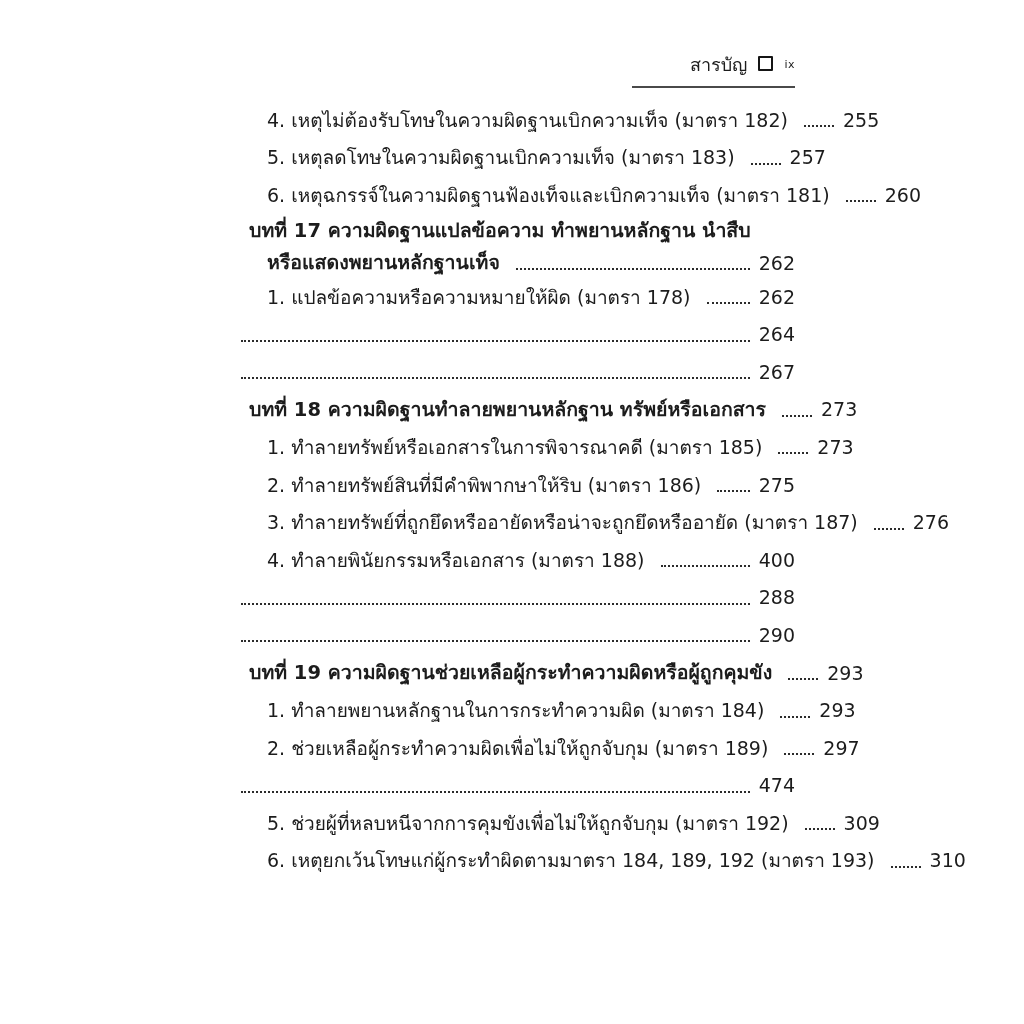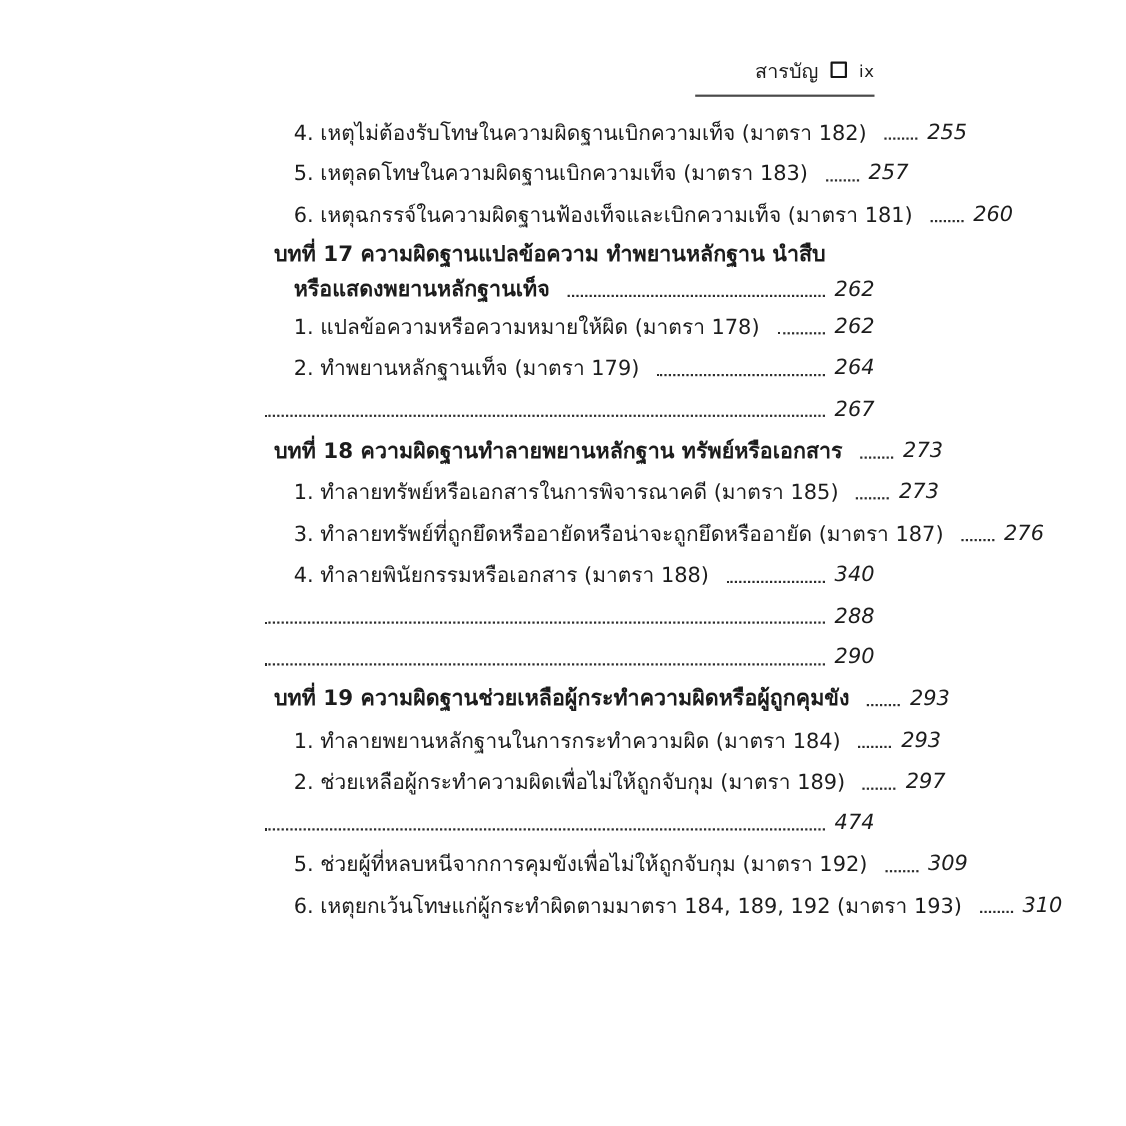--- a/index.html
+++ b/index.html
@@ -28,21 +28,21 @@
     font-weight: 500;
     color: #1c1c1c;
   }
   .square-icon {
     display: inline-block;
     width: 11px; height: 11px;
     border: 2.5px solid #151515;
     border-radius: 1px;
     margin-top: -2px;
   }
-  .folio { font-size: 15px; letter-spacing: 0.5px; }
+  .folio { font-size: 11px; letter-spacing: 0.5px; }
   .header-rule {
     margin-top: 7px;
     margin-left: auto;
     width: 163px;
     height: 2px;
     background: #4a4a4a;
   }
 
   
   .toc {
@@ -72,21 +72,20 @@
   .leader {
     flex: 1 1 auto;
     height: 0;
     border-bottom: 2px dotted #2b2b2b;
     margin: 13px 9px 0 16px;
     min-width: 30px;
   }
   .page-num {
     flex: 0 0 auto;
     text-align: left;
-    font-style: italic;
   }
 </style>
 </head>
 <body>
 
 <div class="page-header">
   <div class="header-line">
     <span>สารบัญ</span>
     <span class="square-icon"></span>
     <span class="folio">ix</span>
@@ -117,47 +116,51 @@
       <span class="entry-text">หรือแสดงพยานหลักฐานเท็จ</span>
       <span class="leader"></span>
       <span class="page-num">262</span>
     </div>
     <div class="toc-row item">
       <span class="entry-text">1. แปลข้อความหรือความหมายให้ผิด (มาตรา 178)</span>
       <span class="leader"></span>
       <span class="page-num">262</span>
     </div>
     <div class="toc-row item">
-      <span class="entry-text">2. ทำพยานหลักฐานเท็จ (มาตรา 179)</span>
       <span class="leader"></span>
       <span class="page-num">264</span>
     </div>
     <div class="toc-row item">
       <span class="leader"></span>
       <span class="page-num">267</span>
     </div>
     <div class="toc-row chapter">
       <span class="entry-text">บทที่ 18 ความผิดฐานทำลายพยานหลักฐาน ทรัพย์หรือเอกสาร</span>
       <span class="leader"></span>
       <span class="page-num">273</span>
     </div>
     <div class="toc-row item">
       <span class="entry-text">1. ทำลายทรัพย์หรือเอกสารในการพิจารณาคดี (มาตรา 185)</span>
       <span class="leader"></span>
       <span class="page-num">273</span>
     </div>
     <div class="toc-row item">
+      <span class="entry-text">2. ทำลายทรัพย์สินที่มีคำพิพากษาให้ริบ (มาตรา 186)</span>
+      <span class="leader"></span>
+      <span class="page-num">275</span>
+    </div>
+    <div class="toc-row item">
       <span class="entry-text">3. ทำลายทรัพย์ที่ถูกยึดหรืออายัดหรือน่าจะถูกยึดหรืออายัด (มาตรา 187)</span>
       <span class="leader"></span>
       <span class="page-num">276</span>
     </div>
     <div class="toc-row item">
       <span class="entry-text">4. ทำลายพินัยกรรมหรือเอกสาร (มาตรา 188)</span>
       <span class="leader"></span>
-      <span class="page-num">340</span>
+      <span class="page-num">400</span>
     </div>
     <div class="toc-row item">
       <span class="leader"></span>
       <span class="page-num">288</span>
     </div>
     <div class="toc-row item">
       <span class="leader"></span>
       <span class="page-num">290</span>
     </div>
     <div class="toc-row chapter">

